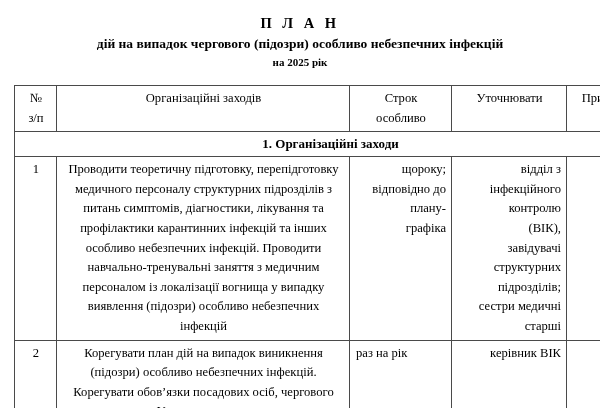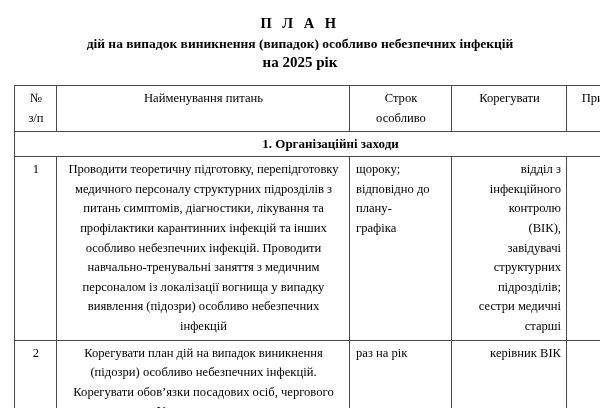--- a/index.html
+++ b/index.html
@@ -35,21 +35,21 @@
     margin: 0 0 2px 0;
   }
   .doc-title-sub {
     font-size: 13.5px;
     font-weight: bold;
     line-height: 18px;
     margin: 0;
     padding: 0 18px;
   }
   .doc-title-year {
-    font-size: 15px;
+    font-size: 11px;
     font-weight: bold;
     line-height: 18px;
     margin: 0;
   }
   
   .table-wrap {
     margin: 14px auto 0 auto;
     width: 572px;
   }
   table.plan {
@@ -101,47 +101,47 @@
   tr.row-tall td { height: 162px; }
   tr.row-cut td  { height: 96px; }
 </style>
 </head>
 <body>
 
 <div class="page">
 
   <div class="title-block">
     <p class="doc-title-main">П Л А Н</p>
-    <p class="doc-title-sub">дій на випадок виникнення (випадок) особливо небезпечних інфекцій</p>
+    <p class="doc-title-sub">дій на випадок чергового (підозри) особливо небезпечних інфекцій</p>
     <p class="doc-title-year">на 2025 рік</p>
   </div>
 
   <div class="table-wrap">
     <table class="plan">
       <thead>
         <tr>
           <th class="col-num" style="white-space: pre-line;">№
 з/п</th>
-          <th class="col-name">Найменування питань</th>
+          <th class="col-name">Організаційні заходів</th>
           <th class="col-term" style="white-space: pre-line;">Строк
 особливо</th>
-          <th class="col-exec">Корегувати</th>
+          <th class="col-exec">Уточнювати</th>
           <th class="col-note">Примітка</th>
         </tr>
       </thead>
       <tbody>
 
         <tr class="section-row">
           <td colspan="5">1. Організаційні заходи</td>
         </tr>
 
         <tr class="row-tall">
           <td class="c-num">1</td>
           <td class="c-name">Проводити теоретичну підготовку, перепідготовку медичного персоналу структурних підрозділів з питань симптомів, діагностики, лікування та профілактики карантинних інфекцій та інших особливо небезпечних інфекцій. Проводити навчально-тренувальні заняття з медичним персоналом із локалізації вогнища у випадку виявлення (підозри) особливо небезпечних інфекцій</td>
-          <td class="c-term" style="white-space: pre-line;">щороку;
+          <td class="c-term" style="white-space: pre-line; text-align: right;">щороку;
 відповідно до
 плану-
 графіка</td>
           <td class="c-exec" style="white-space: pre-line;">відділ з
 інфекційного
 контролю
 (ВІК),
 завідувачі
 структурних
 підрозділів;

